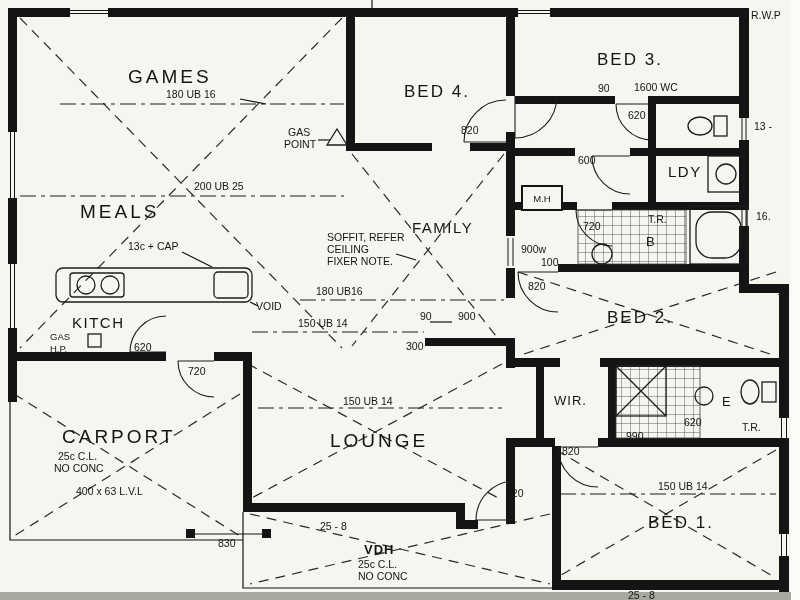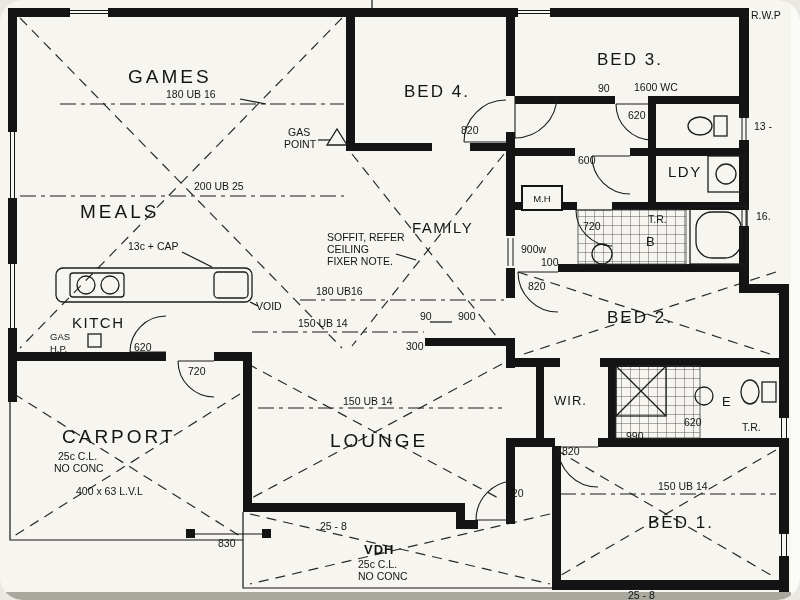--- a/index.html
+++ b/index.html
@@ -1,16 +1,16 @@
 <!DOCTYPE html>
 <html><head>
 <meta charset="utf-8">
 <style>
   html,body{margin:0;padding:0;background:#e9e8e3;}
-  .plan{position:relative;width:800px;height:600px;background:#f6f5f0;overflow:hidden;border-radius:23px;}
+  .plan{position:relative;width:800px;height:600px;background:#f6f5f0;overflow:hidden;}
   svg{display:block;}
   text{font-family:"Liberation Sans","DejaVu Sans",sans-serif;fill:#141414;}
   .room{font-size:17px;letter-spacing:2px;}
   .room-lg{font-size:19px;letter-spacing:3px;}
   .room-md{font-size:15px;letter-spacing:1.5px;}
   .room-sm{font-size:13px;letter-spacing:1px;}
   .small{font-size:10.5px;}
   .tiny{font-size:9.5px;}
   .wall{fill:#141414;stroke:none;}
   .thin{stroke:#141414;stroke-width:1.2;fill:none;}

